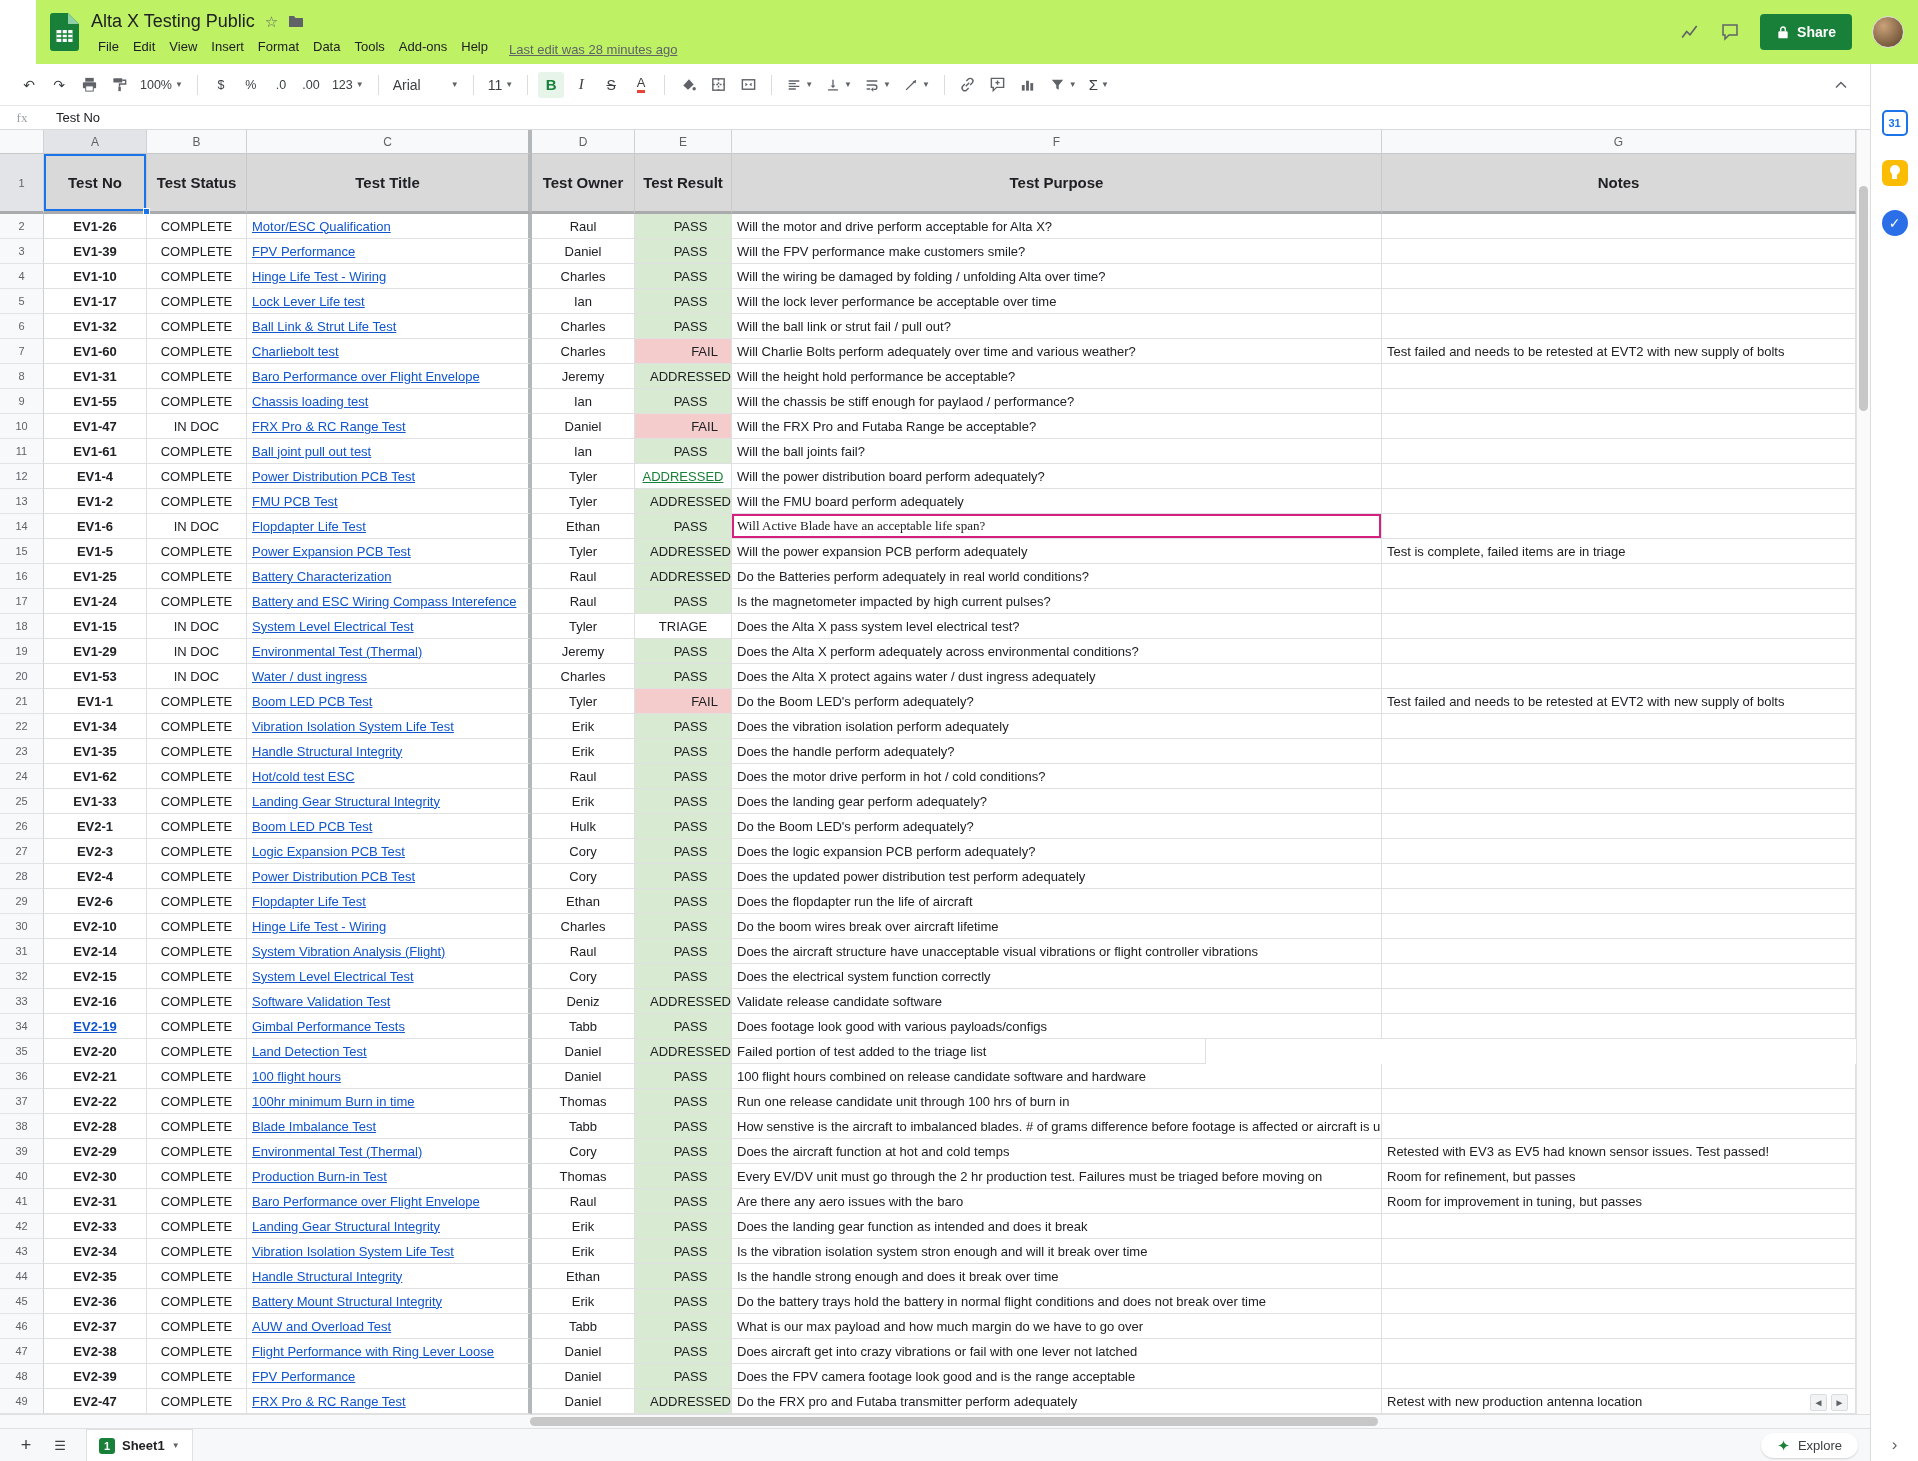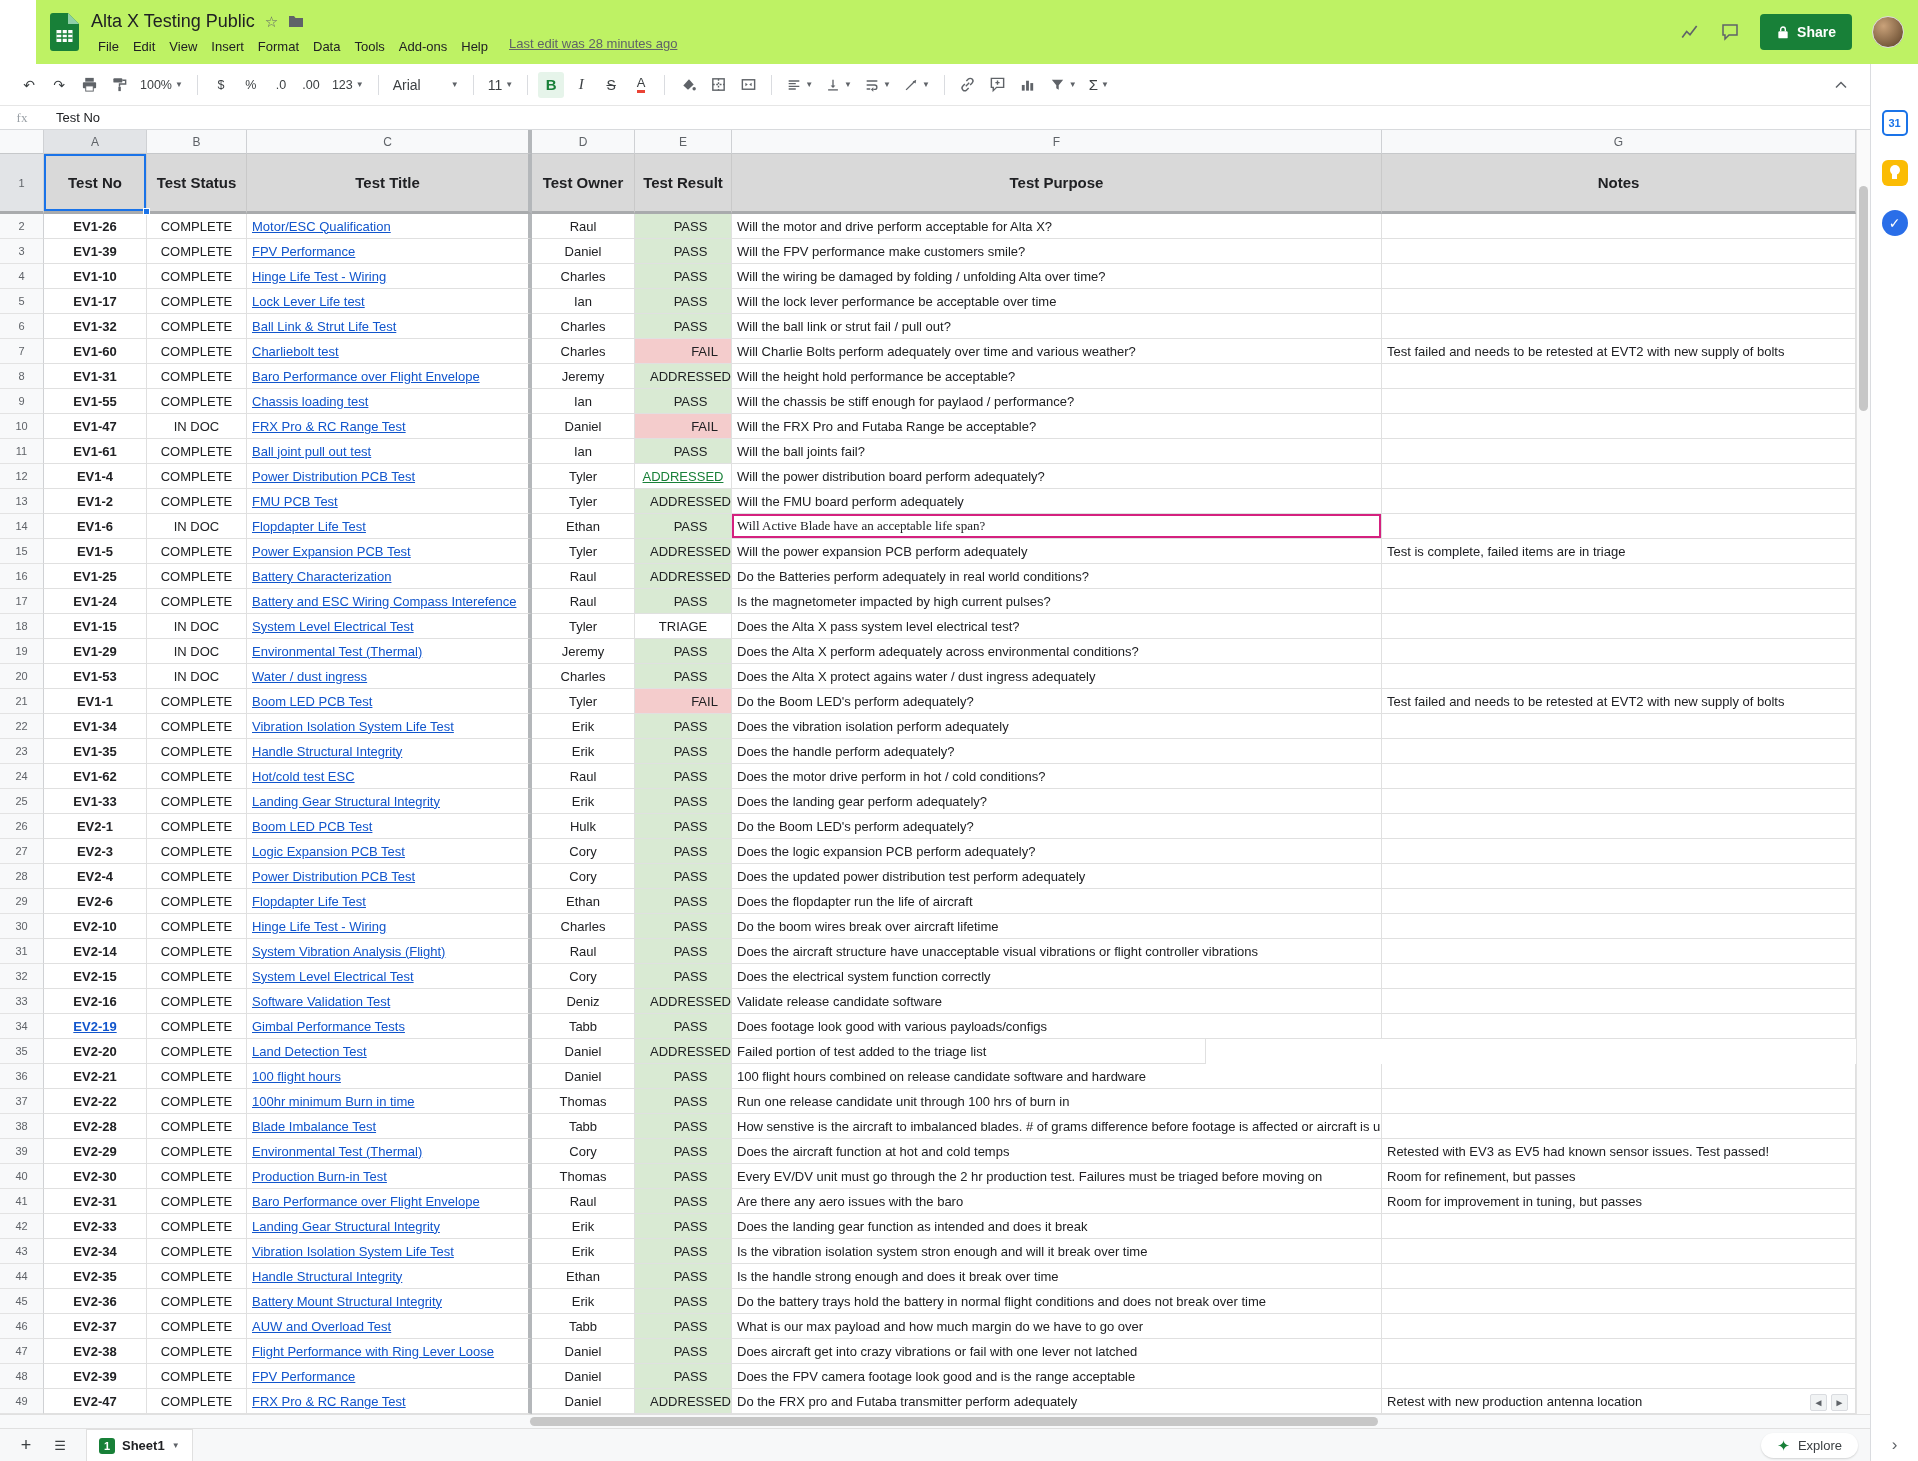--- a/index.html
+++ b/index.html
@@ -9,21 +9,21 @@
   .icon-fill{fill:#5f6368;}
   .icon-stroke{fill:none;stroke:#5f6368;stroke-width:1.5;}
 
   
   .topbar{height:64px;display:flex;align-items:center;padding:0 14px;position:relative;background:#bef264;margin-left:36px;}
   .logo{margin-right:12px;flex:none;}
   .title-block{display:flex;flex-direction:column;justify-content:center;}
   .title-row{display:flex;align-items:center;gap:10px;height:28px;}
   .doc-title{font-size:18px;color:#202124;white-space:nowrap;}
   .title-ic{color:#5f6368;font-size:15px;line-height:1;}
-  .menu-row{display:flex;align-items:flex-start;font-size:13px;color:#202124;margin-top:1px;}
+  .menu-row{display:flex;align-items:flex-end;font-size:13px;color:#202124;margin-top:1px;}
   .menu-item{padding:3px 7px;border-radius:3px;cursor:default;}
   .last-edit{margin-left:14px;color:#5f6368;text-decoration:underline;font-size:13px;white-space:nowrap;}
   .top-actions{margin-left:auto;display:flex;align-items:center;gap:20px;}
   .share-btn{display:flex;align-items:center;gap:7px;background:#188038;color:#fff;font-size:14px;
     font-weight:bold;border-radius:4px;height:36px;padding:10px 16px;}
   .avatar{width:32px;height:32px;border-radius:50%;
     background:radial-gradient(circle at 35% 30%,#caa27a,#7a5c3e 70%,#4e3a26);border:1px solid #ddd;}
 
   
   .toolbar{height:42px;display:flex;align-items:center;padding:0 16px;gap:4px;border-bottom:1px solid #e6e6e6;}

